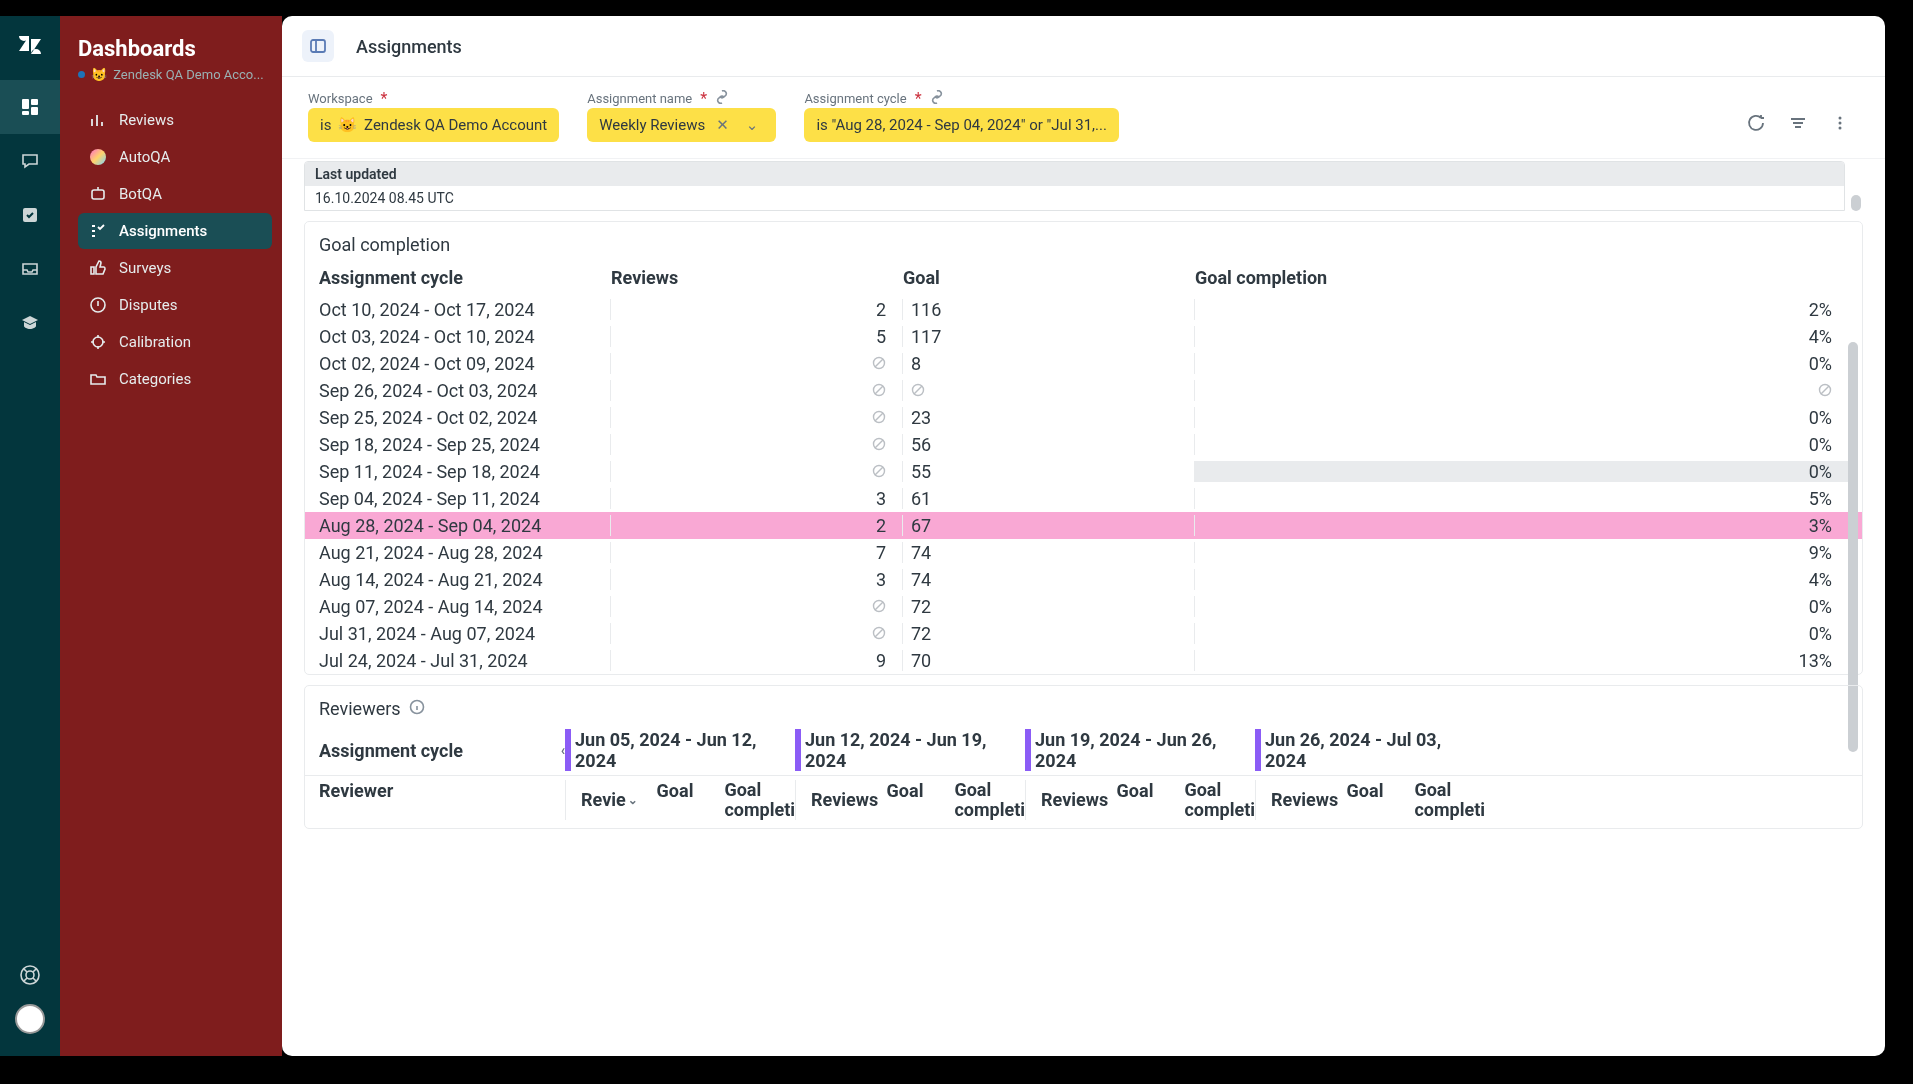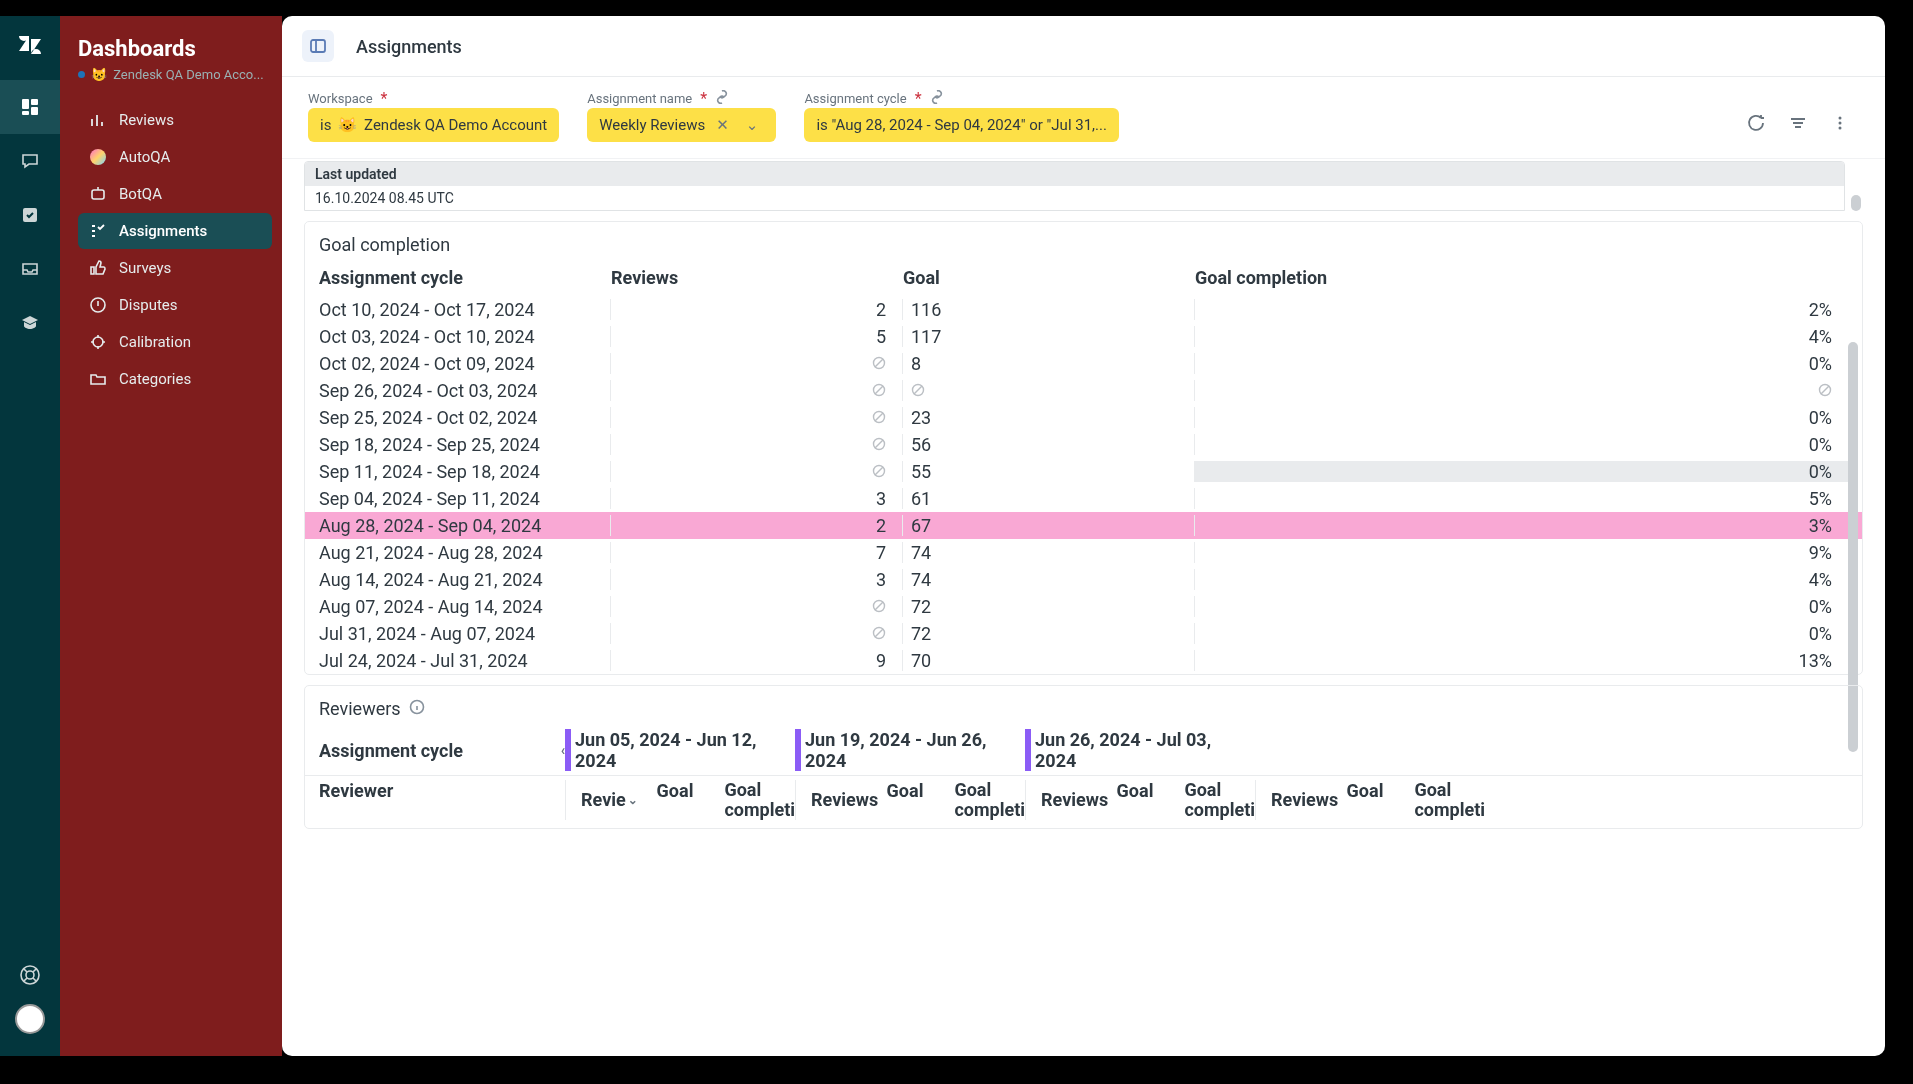--- a/index.html
+++ b/index.html
@@ -416,20 +416,21 @@
                 <circle cx="8" cy="8" r="6.5"></circle>
                 <path d="M8 7v4M8 5h0"></path>
               </svg></span>
         </div>
         <div class="rev-head">
           <div class="rev-ac">
             <span>Assignment cycle</span>
             <span class="caret" style="margin-left:auto">‹</span>
           </div>
           <div class="rev-cycle-col">Jun 05, 2024 - Jun 12, 2024</div>
+          <div class="rev-cycle-col">Jun 12, 2024 - Jun 19, 2024</div>
           <div class="rev-cycle-col">Jun 19, 2024 - Jun 26, 2024</div>
           <div class="rev-cycle-col">Jun 26, 2024 - Jul 03, 2024</div>
         </div>
         <div class="rev-subhead">
           <div class="rh-reviewer">Reviewer</div>
           <div class="rh-block">
             <div class="rh-rev">
                 <span>Revie</span>
                 <span class="sort">⌄</span>
               </div>

